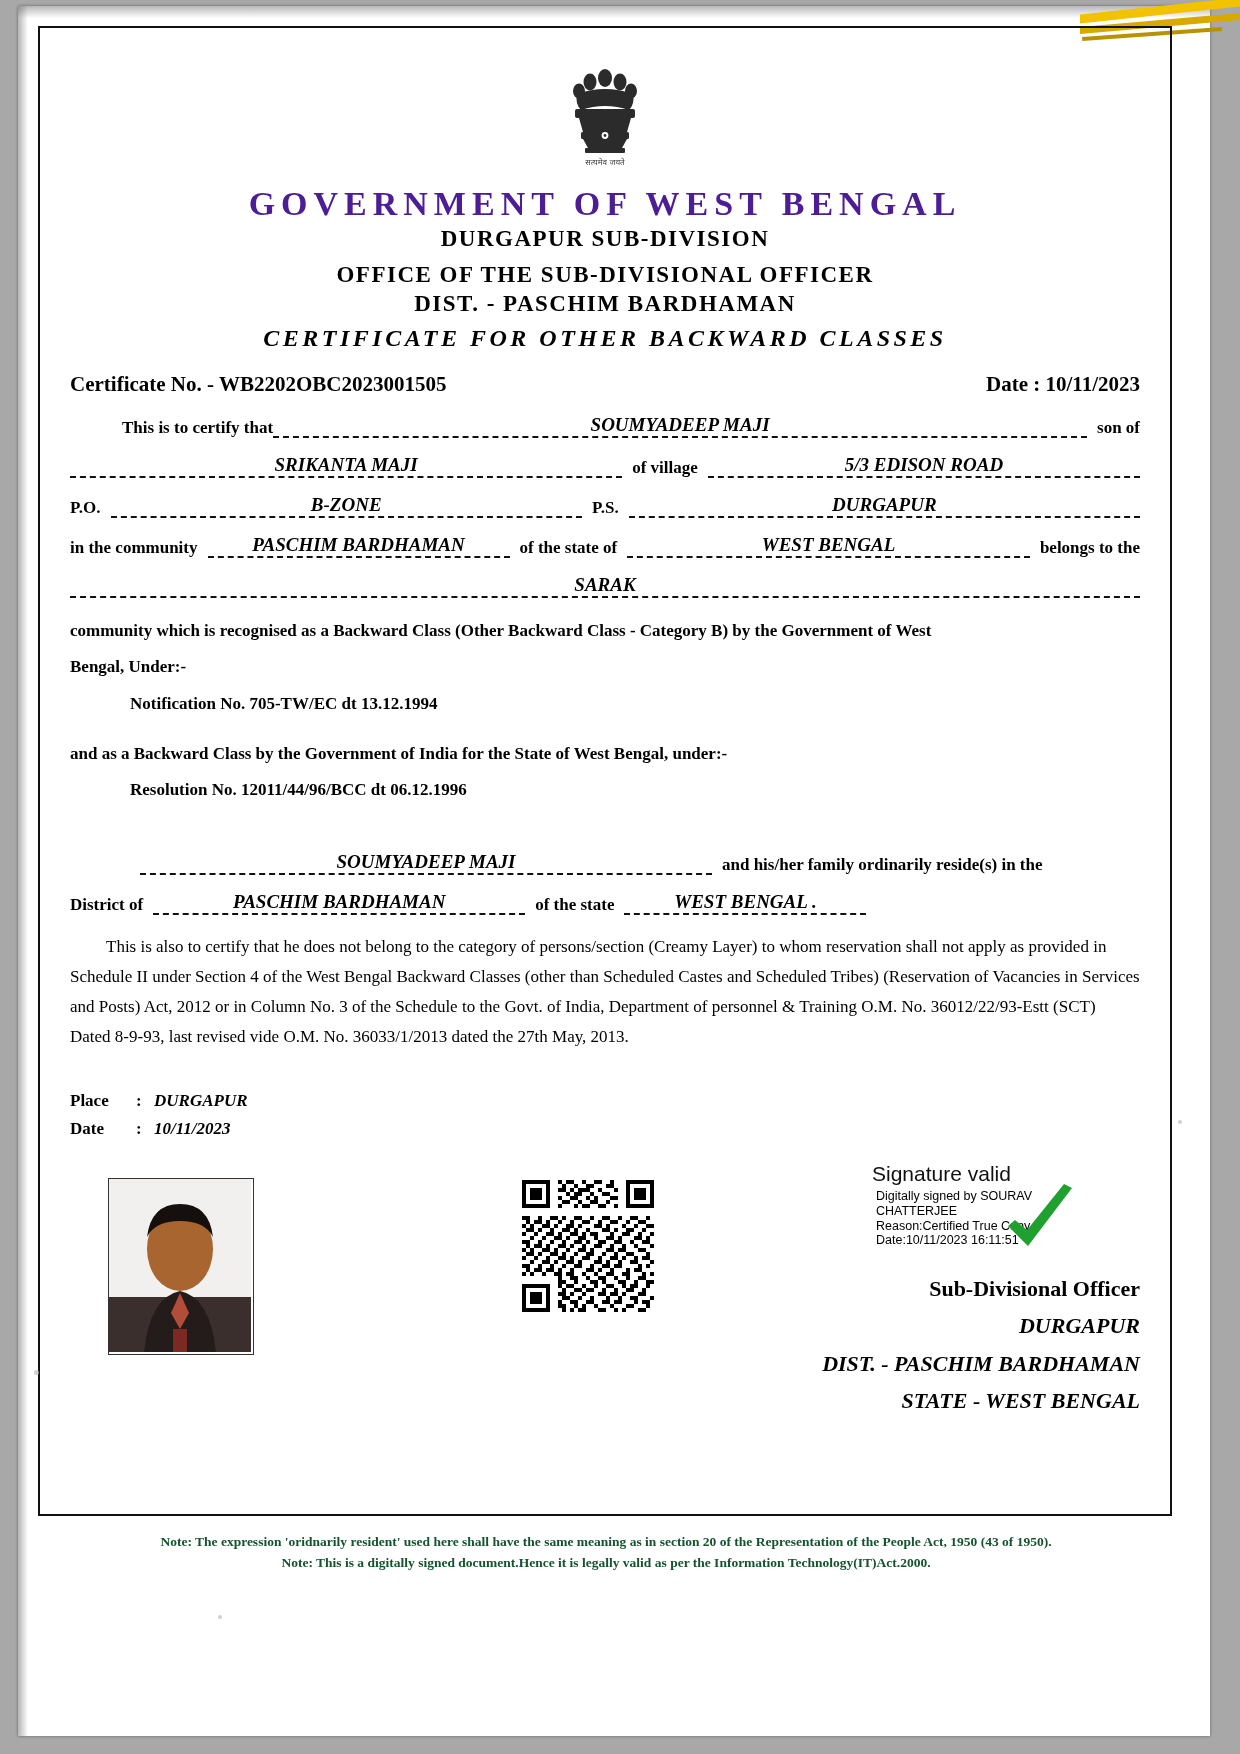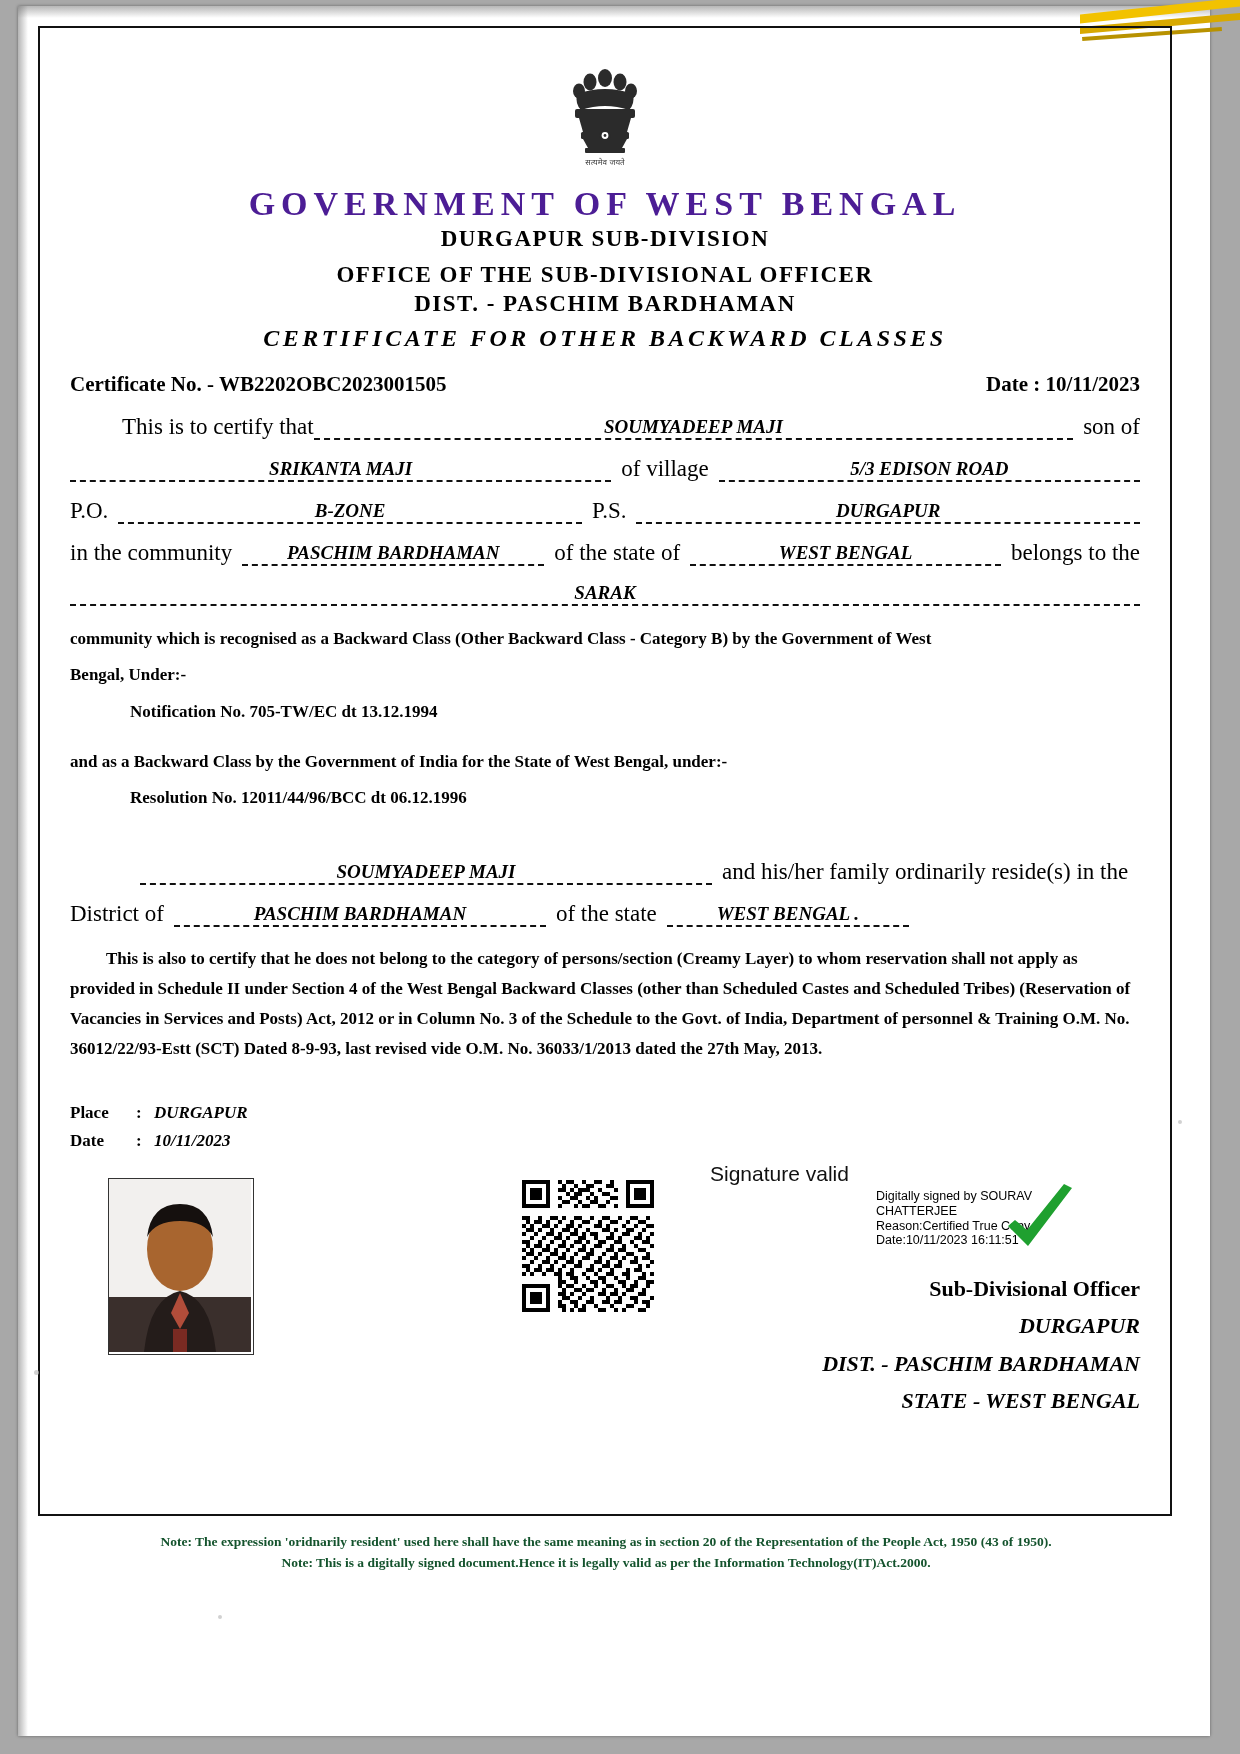--- a/index.html
+++ b/index.html
@@ -131,21 +131,21 @@
     font-size: 17px;
     font-weight: bold;
     line-height: 1.0;
   }
   .frow {
     display: flex;
     align-items: flex-end;
     margin-bottom: 17px;
     white-space: nowrap;
   }
-  .lbl { font-weight: normal; font-size: 23px; padding-bottom: 2px; }
+  .lbl { font-weight: bold; font-size: 17px; padding-bottom: 2px; }
   .blank {
     flex: 1 1 auto;
     border-bottom: 2px dashed #111;
     text-align: center;
     font-style: italic;
     font-weight: bold;
     font-size: 19px;
     padding: 0 6px 2px 6px;
     min-width: 40px;
   }
@@ -155,21 +155,21 @@
     font-size: 17px;
     font-weight: bold;
     margin-top: 4px;
     line-height: 1.9;
   }
   .para.indent { margin-left: 60px; }
   .para.small-top { margin-top: 18px; }
 
   .body-text {
     font-size: 17px;
-    font-weight: bold;
+    font-weight: normal;
     line-height: 1.75;
     margin-top: 8px;
     text-align: left;
   }
   .body-text .ind { display: inline-block; width: 36px; }
 
   .place-date {
     margin-top: 40px;
     font-size: 17px;
     font-weight: bold;
@@ -209,20 +209,21 @@
     right: 0px;
     top: 14px;
     width: 430px;
     text-align: right;
   }
   .sig-valid {
     font-family: "Liberation Sans", sans-serif;
     font-size: 21px;
     color: #111;
     text-align: left;
+    margin-left: 162px;
   }
   .sig-det {
     font-family: "Liberation Sans", sans-serif;
     font-size: 12.5px;
     line-height: 1.18;
     text-align: left;
     margin-left: 166px;
     margin-top: 3px;
     position: relative;
     z-index: 1;

